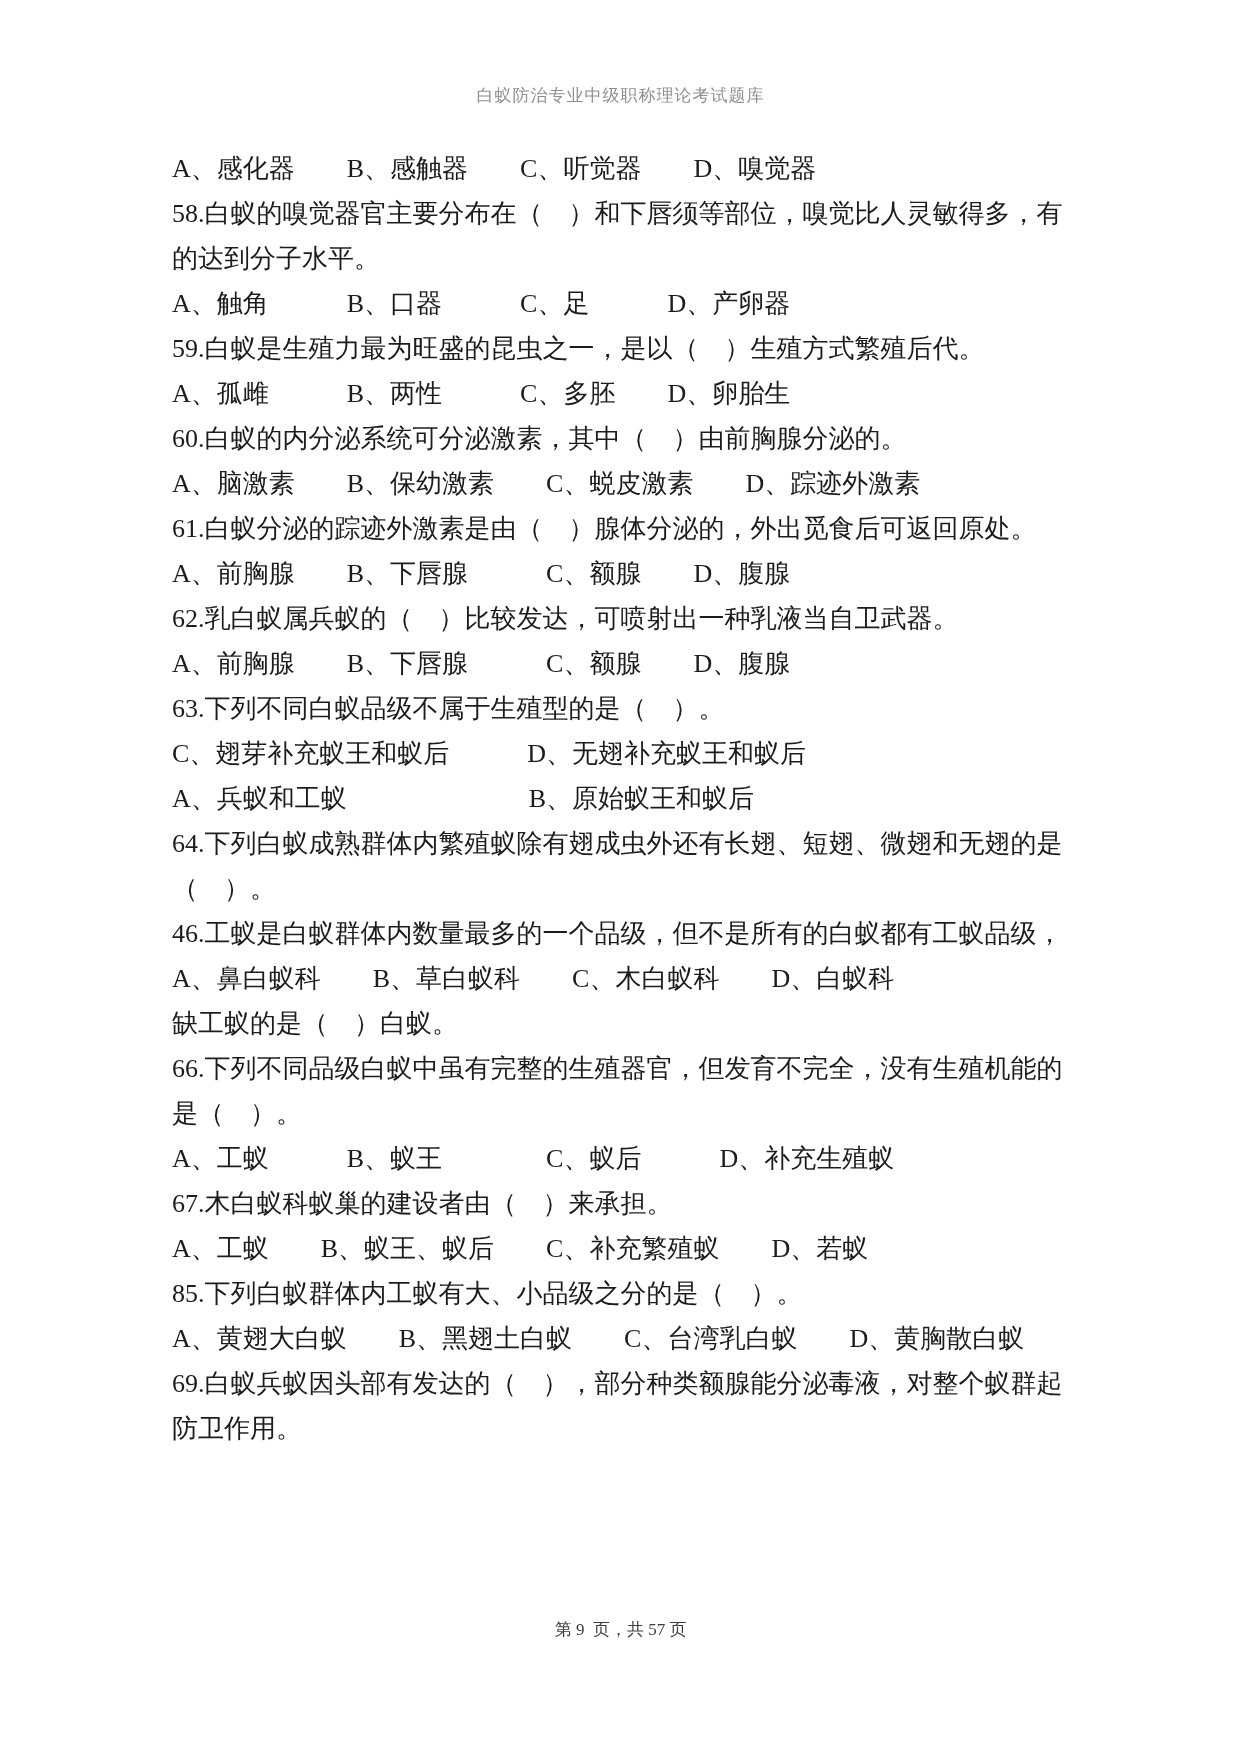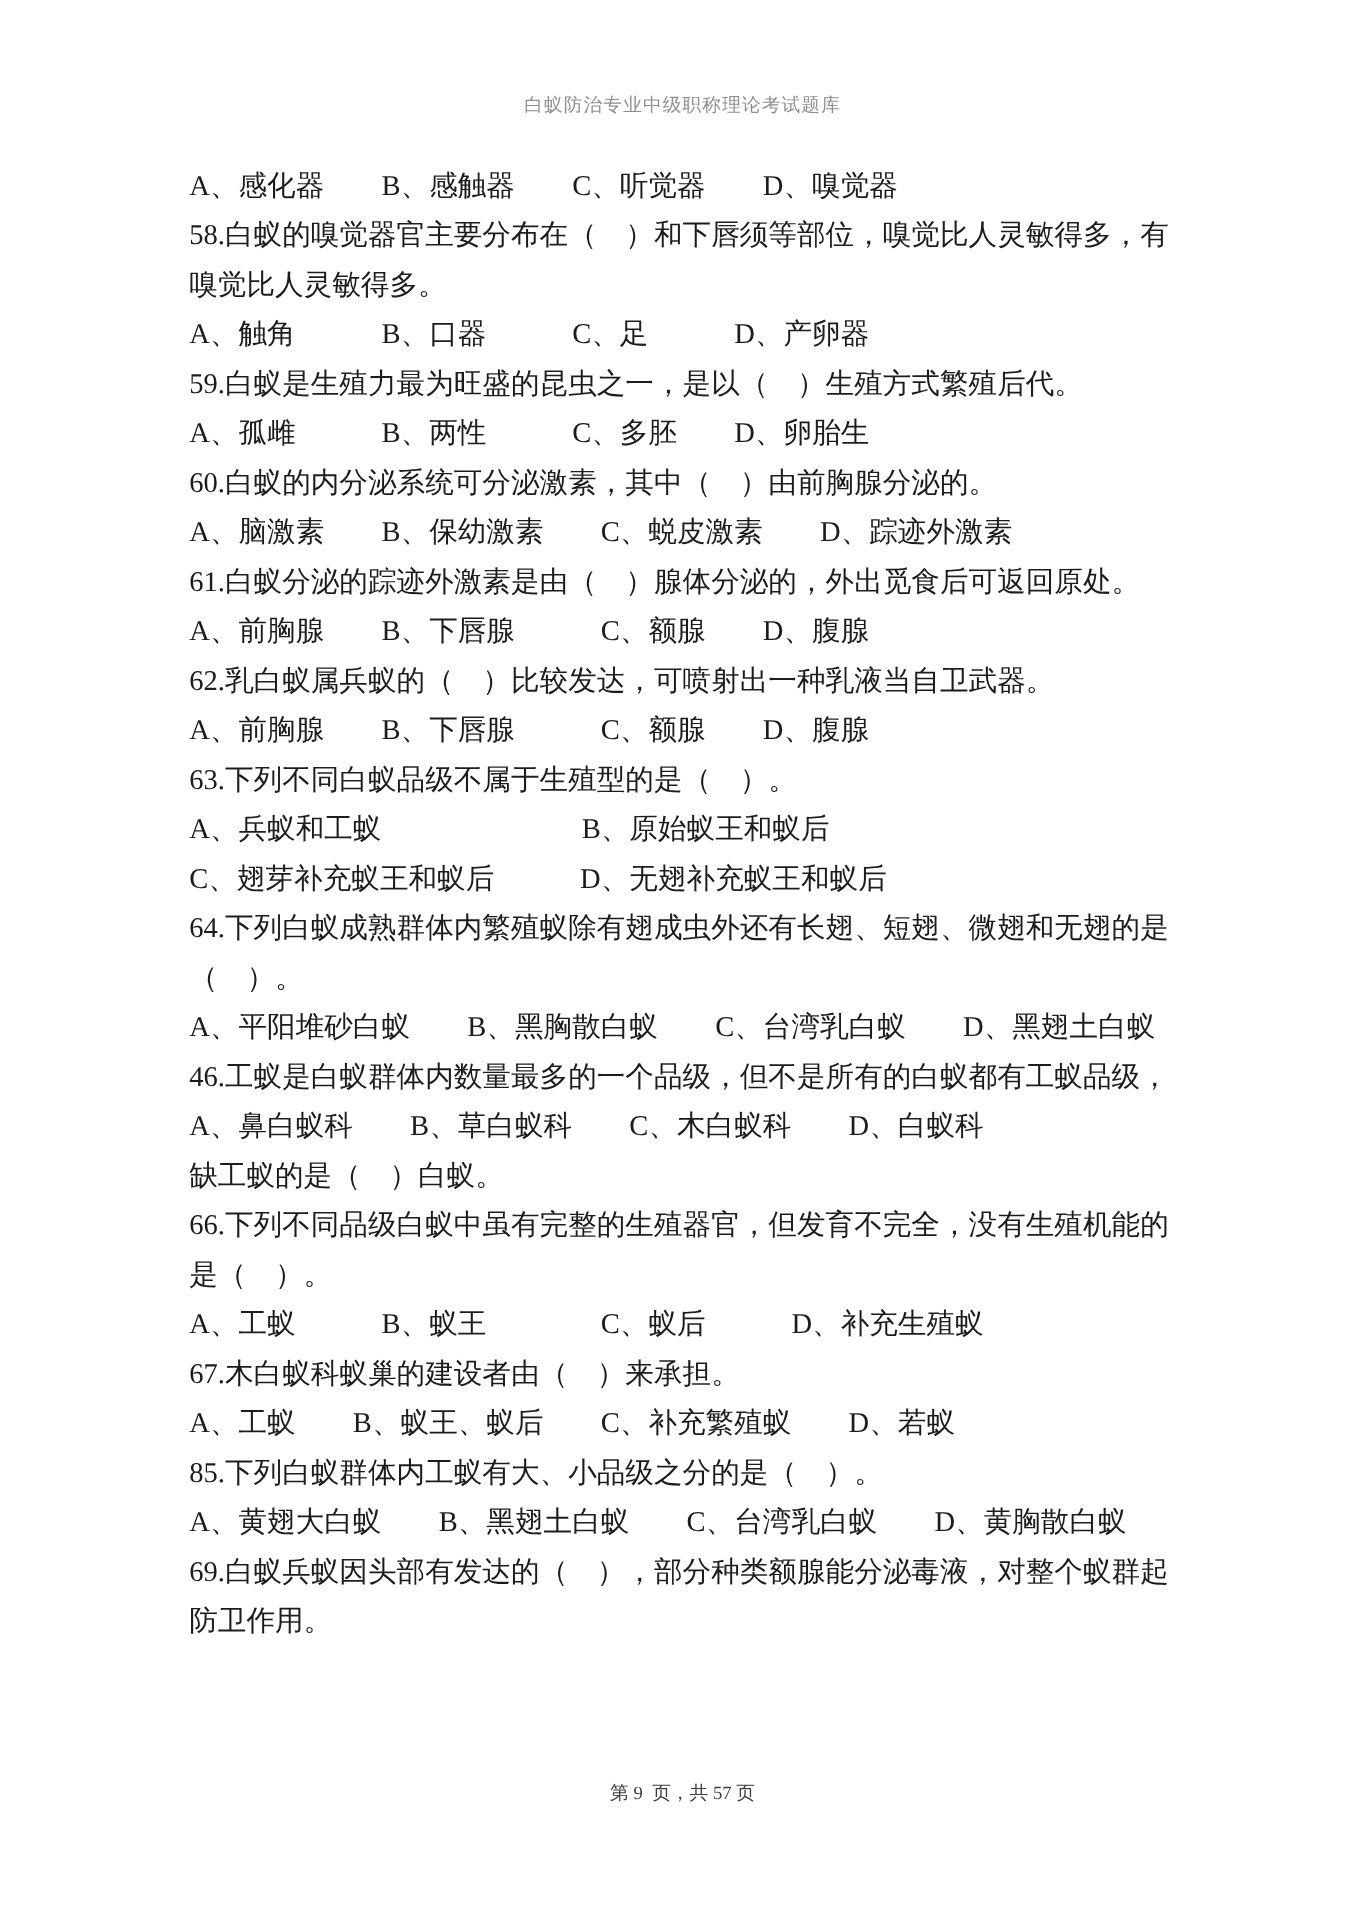--- a/index.html
+++ b/index.html
@@ -56,36 +56,35 @@
 </head>
 <body>
 
 <div class="page">
 
   <div class="doc-header">白蚁防治专业中级职称理论考试题库</div>
 
   <div class="doc-body">
     <p class="line">A、感化器　　B、感触器　　C、听觉器　　D、嗅觉器</p>
     <p class="line">58.白蚁的嗅觉器官主要分布在（　）和下唇须等部位，嗅觉比人灵敏得多，有</p>
-    <p class="line">嗅觉比人灵敏得多。</p>
+    <p class="line">的达到分子水平。</p>
     <p class="line">A、触角　　　B、口器　　　C、足　　　D、产卵器</p>
     <p class="line">59.白蚁是生殖力最为旺盛的昆虫之一，是以（　）生殖方式繁殖后代。</p>
     <p class="line">A、孤雌　　　B、两性　　　C、多胚　　D、卵胎生</p>
     <p class="line">60.白蚁的内分泌系统可分泌激素，其中（　）由前胸腺分泌的。</p>
     <p class="line">A、脑激素　　B、保幼激素　　C、蜕皮激素　　D、踪迹外激素</p>
     <p class="line">61.白蚁分泌的踪迹外激素是由（　）腺体分泌的，外出觅食后可返回原处。</p>
     <p class="line">A、前胸腺　　B、下唇腺　　　C、额腺　　D、腹腺</p>
     <p class="line">62.乳白蚁属兵蚁的（　）比较发达，可喷射出一种乳液当自卫武器。</p>
     <p class="line">A、前胸腺　　B、下唇腺　　　C、额腺　　D、腹腺</p>
     <p class="line">63.下列不同白蚁品级不属于生殖型的是（　）。</p>
+    <p class="line">C、翅芽补充蚁王和蚁后　　　D、无翅补充蚁王和蚁后</p>
     <p class="line">A、兵蚁和工蚁　　　　　　　B、原始蚁王和蚁后</p>
-    <p class="line">C、翅芽补充蚁王和蚁后　　　D、无翅补充蚁王和蚁后</p>
     <p class="line">64.下列白蚁成熟群体内繁殖蚁除有翅成虫外还有长翅、短翅、微翅和无翅的是</p>
     <p class="line">（　）。</p>
-    <p class="line">A、平阳堆砂白蚁　　B、黑胸散白蚁　　C、台湾乳白蚁　　D、黑翅土白蚁</p>
     <p class="line">46.工蚁是白蚁群体内数量最多的一个品级，但不是所有的白蚁都有工蚁品级，</p>
     <p class="line">A、鼻白蚁科　　B、草白蚁科　　C、木白蚁科　　D、白蚁科</p>
     <p class="line">缺工蚁的是（　）白蚁。</p>
     <p class="line">66.下列不同品级白蚁中虽有完整的生殖器官，但发育不完全，没有生殖机能的</p>
     <p class="line">是（　）。</p>
     <p class="line">A、工蚁　　　B、蚁王　　　　C、蚁后　　　D、补充生殖蚁</p>
     <p class="line">67.木白蚁科蚁巢的建设者由（　）来承担。</p>
     <p class="line">A、工蚁　　B、蚁王、蚁后　　C、补充繁殖蚁　　D、若蚁</p>
     <p class="line">85.下列白蚁群体内工蚁有大、小品级之分的是（　）。</p>
     <p class="line">A、黄翅大白蚁　　B、黑翅土白蚁　　C、台湾乳白蚁　　D、黄胸散白蚁</p>

